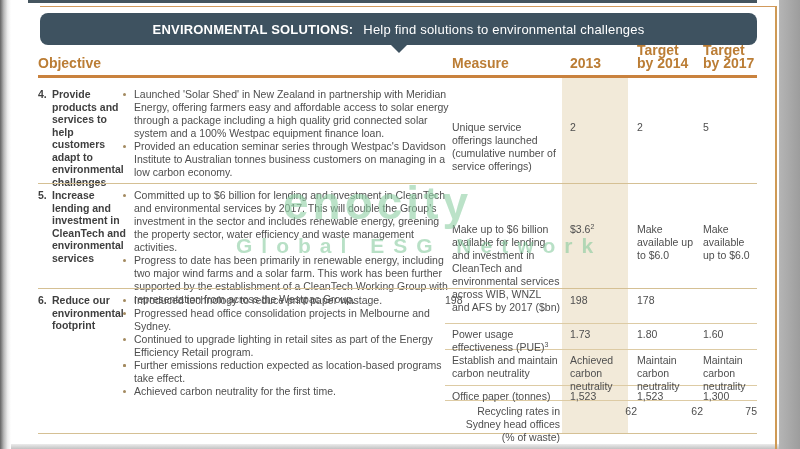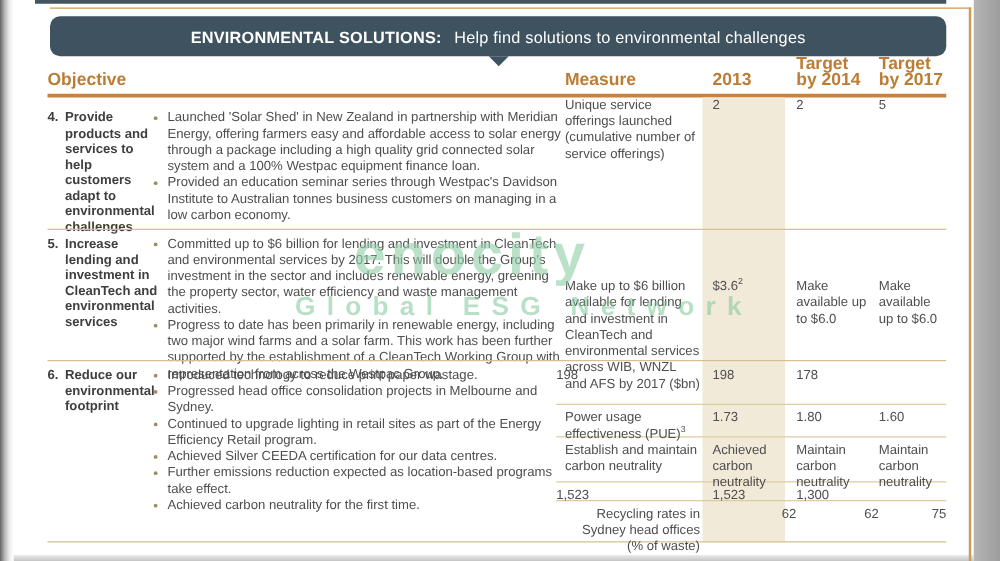--- a/index.html
+++ b/index.html
@@ -53,21 +53,21 @@
   .obj{left:14px;width:76px;font-weight:bold;color:#3f3f3f;line-height:12.5px;}
   .bullets{left:84px;width:330px;}
   .bullet-item{position:relative;padding-left:12px;}
   .dot{position:absolute;left:1px;top:5px;width:3px;height:3px;border-radius:50%;background:#a38a60;}
   .pt10{padding-top:10px;} .pt5{padding-top:5px;}
 
   .measures{position:absolute;left:407px;top:0;width:312px;}
   .mrow{display:grid;grid-template-columns:125px 67px 66px 54px;box-sizing:border-box;}
   .mrow .m{padding-left:7px;padding-right:10px;}
   .mrow div{color:#4e4e4e;font-size:10.5px;line-height:13px;}
-  .mr-first{}
+  .mr-first{padding-top:10px;margin-top:33px;}
   .mr-pt5{padding-top:5px;margin-top:34px;}
   .m6{border-top:1px solid #ddcba4;padding-top:4px;}
   .m6a{padding-top:5px;height:34px;box-sizing:border-box;}
   .m6b{height:26px;box-sizing:border-box;}
   .m6c{height:36px;box-sizing:border-box;}
   .m6d{height:15px;box-sizing:border-box;}
   .m6e{height:35px;box-sizing:border-box;text-align:right;}
   sup{font-size:7px;line-height:0;}
 
   
@@ -140,21 +140,21 @@
       </div>
     </div>
 
     <div class="row row-6">
       <div class="cell num pt5">6.</div>
       <div class="cell obj pt5">Reduce our environmental footprint</div>
       <div class="cell bullets pt5">
         <div class="bullet-item"><span class="dot"></span><span>Introduced technology to reduce print paper wastage.</span></div>
         <div class="bullet-item"><span class="dot"></span><span>Progressed head office consolidation projects in Melbourne and Sydney.</span></div>
         <div class="bullet-item"><span class="dot"></span><span>Continued to upgrade lighting in retail sites as part of the Energy Efficiency Retail program.</span></div>
-        <div class="bullet-item"><span class="dot"></span><span>Achieved Silver CEEDA certification for our data centres.</span></div>
+        <div class="bullet-item"><span class="dot"></span></div>
         <div class="bullet-item"><span class="dot"></span><span>Further emissions reduction expected as location-based programs take effect.</span></div>
         <div class="bullet-item"><span class="dot"></span><span>Achieved carbon neutrality for the first time.</span></div>
       </div>
       <div class="measures">
         <div class="mrow m6a">
           <div>198</div>
           <div>198</div>
           <div>178</div>
         </div>
         <div class="mrow m6 m6b">
@@ -163,20 +163,21 @@
           <div>1.80</div>
           <div>1.60</div>
         </div>
         <div class="mrow m6 m6c">
           <div class="m"><span>Establish and maintain carbon neutrality</span></div>
           <div>Achieved carbon neutrality</div>
           <div>Maintain carbon neutrality</div>
           <div>Maintain carbon neutrality</div>
         </div>
         <div class="mrow m6 m6d">
+          <div class="m"><span>Office paper (tonnes)</span></div>
           <div>1,523</div>
           <div>1,523</div>
           <div>1,300</div>
         </div>
         <div class="mrow m6 m6e">
           <div class="m"><span>Recycling rates in Sydney head offices (% of waste)</span></div>
           <div>62</div>
           <div>62</div>
           <div>75</div>
         </div>

